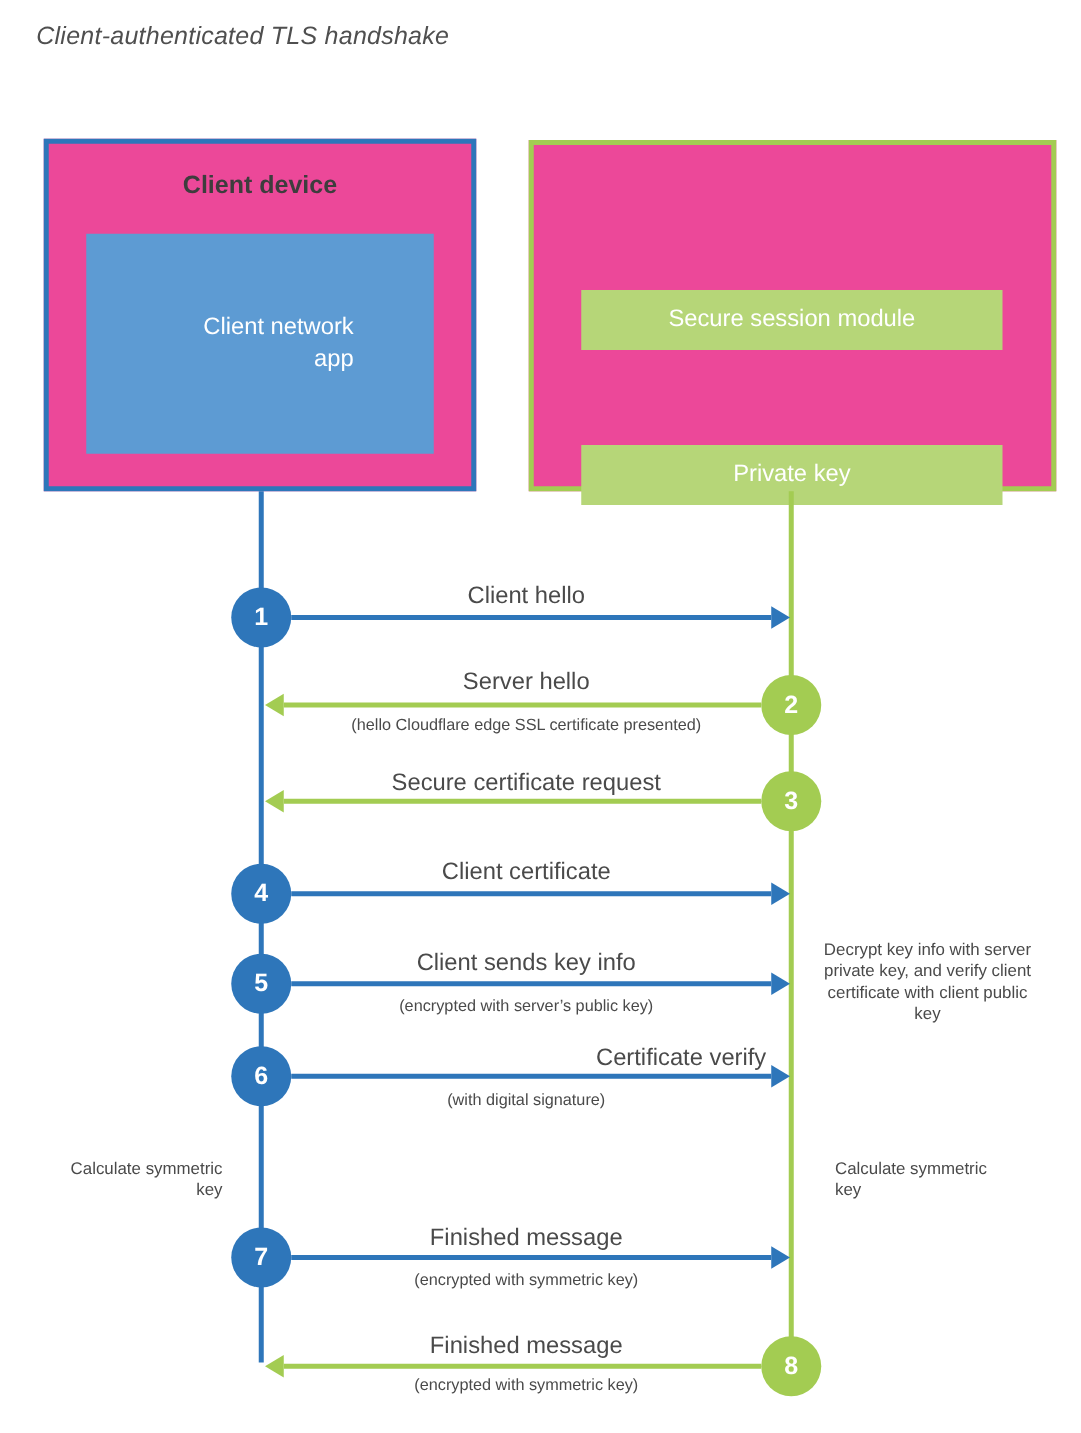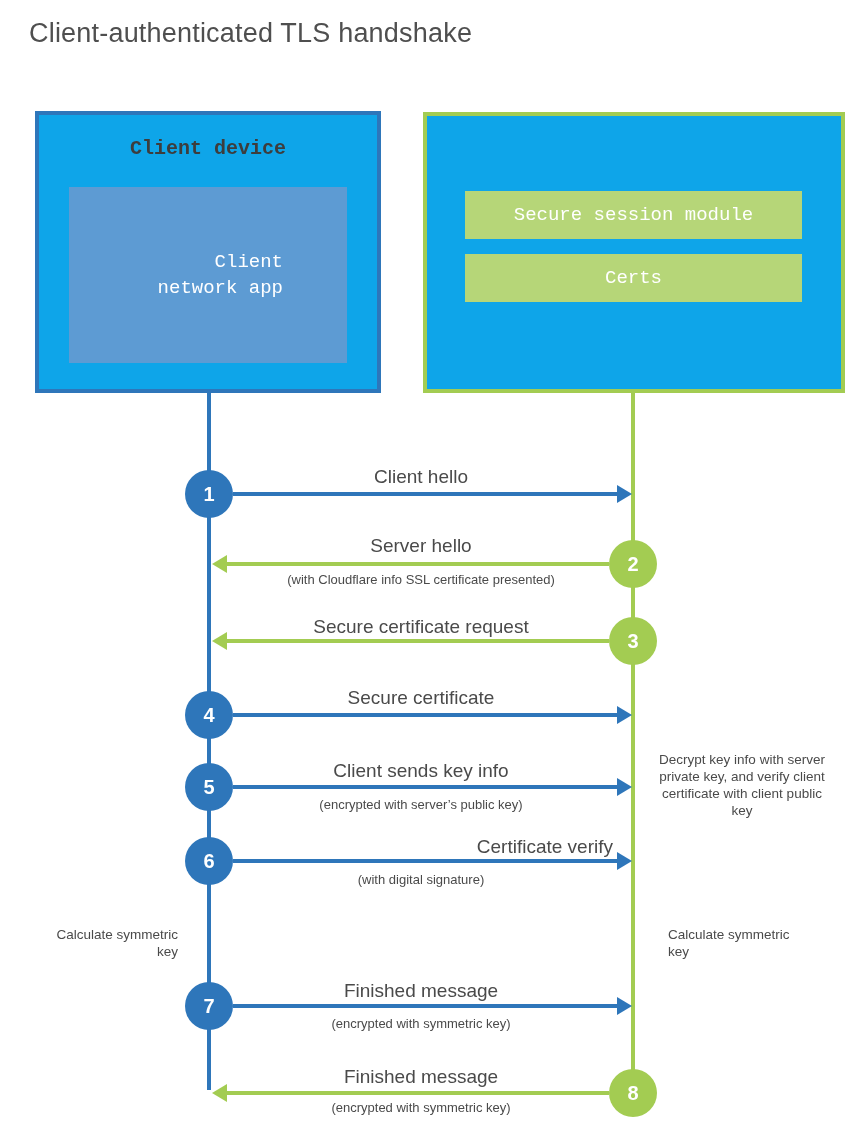--- a/index.html
+++ b/index.html
@@ -15,25 +15,26 @@
   html,body { background:#ffffff; }
   body { font-family:"Liberation Sans", sans-serif; }
   .canvas {
     position:relative;
     width:865px; height:1146px;
     background:#ffffff;
     overflow:hidden;
   }
   .title {
     position:absolute; left:29px; top:18px;
-    font-size:27px; font-weight:300; letter-spacing:0.2px;
+    font-size:20px; font-weight:300; letter-spacing:0.2px;
     color:var(--title-color);
+    font-style:italic;
   }
   
-  .box { position:absolute; background:#0ea5e9;font-family:Liberation Mono, monospace; }
+  .box { position:absolute; background:#ec4899; }
   .client-box {
     left:35px; top:111px; width:346px; height:282px;
     border:4px solid var(--blue);
   }
   .server-box {
     left:423px; top:112px; width:422px; height:281px;
     border:4px solid var(--green);
   }
   .box-title {
     margin-top:22px; text-align:center;
@@ -45,21 +46,21 @@
     display:flex; align-items:center; justify-content:center;
   }
   .client-app-label {
     width:150px; text-align:right;
     font-size:19px; line-height:26px; color:#ffffff;
   }
   .server-bar {
     position:absolute; left:38px; width:337px; height:48px;
     background:var(--green-fill);
     display:flex; align-items:center; justify-content:center;
-    font-size:19px; color:#ffffff;
+    font-size:19px; color:#ffffff;margin-top:41px;
   }
   
   .vline { position:absolute; width:4px; }
   .blue-line { left:207px; top:393px; height:697px; background:var(--blue); }
   .green-line { left:631px; top:393px; height:700px; background:var(--green); }
   
   .circle {
     position:absolute; width:48px; height:48px; border-radius:50%;
     display:flex; align-items:center; justify-content:center;
     font-size:20px; font-weight:bold; color:#ffffff;
@@ -109,47 +110,47 @@
 
   <div class="box client-box">
     <div class="box-title">Client device</div>
     <div class="client-app">
       <span class="client-app-label">Client network app</span>
     </div>
   </div>
 
   <div class="box server-box">
     <div class="server-bar" style="top:75px;">Secure session module</div>
-    <div class="server-bar" style="top:138px;">Certs</div>
+    <div class="server-bar" style="top:199px;">Private key</div>
   </div>
 
   <div class="vline blue-line"></div>
   <div class="vline green-line"></div>
 
   <div>
     <div class="msg-label" style="top:466px;">Client hello</div>
     <div class="arrow right" style="top:492px;"></div>
     <div class="circle blue" style="top:470px;">1</div>
   </div>
 
   <div>
     <div class="msg-label" style="top:535px;">Server hello</div>
     <div class="arrow left" style="top:562px;"></div>
-    <div class="msg-sublabel" style="top:572px;">(with Cloudflare info SSL certificate presented)</div>
+    <div class="msg-sublabel" style="top:572px;">(hello Cloudflare edge SSL certificate presented)</div>
     <div class="circle green" style="top:540px;">2</div>
   </div>
 
   <div>
     <div class="msg-label" style="top:616px;">Secure certificate request</div>
     <div class="arrow left" style="top:639px;"></div>
     <div class="circle green" style="top:617px;">3</div>
   </div>
 
   <div>
-    <div class="msg-label" style="top:687px;">Secure certificate</div>
+    <div class="msg-label" style="top:687px;">Client certificate</div>
     <div class="arrow right" style="top:713px;"></div>
     <div class="circle blue" style="top:691px;">4</div>
   </div>
 
   <div>
     <div class="msg-label" style="top:760px;">Client sends key info</div>
     <div class="arrow right" style="top:785px;"></div>
     <div class="msg-sublabel" style="top:797px;">(encrypted with server’s public key)</div>
     <div class="circle blue" style="top:763px;">5</div>
   </div>

